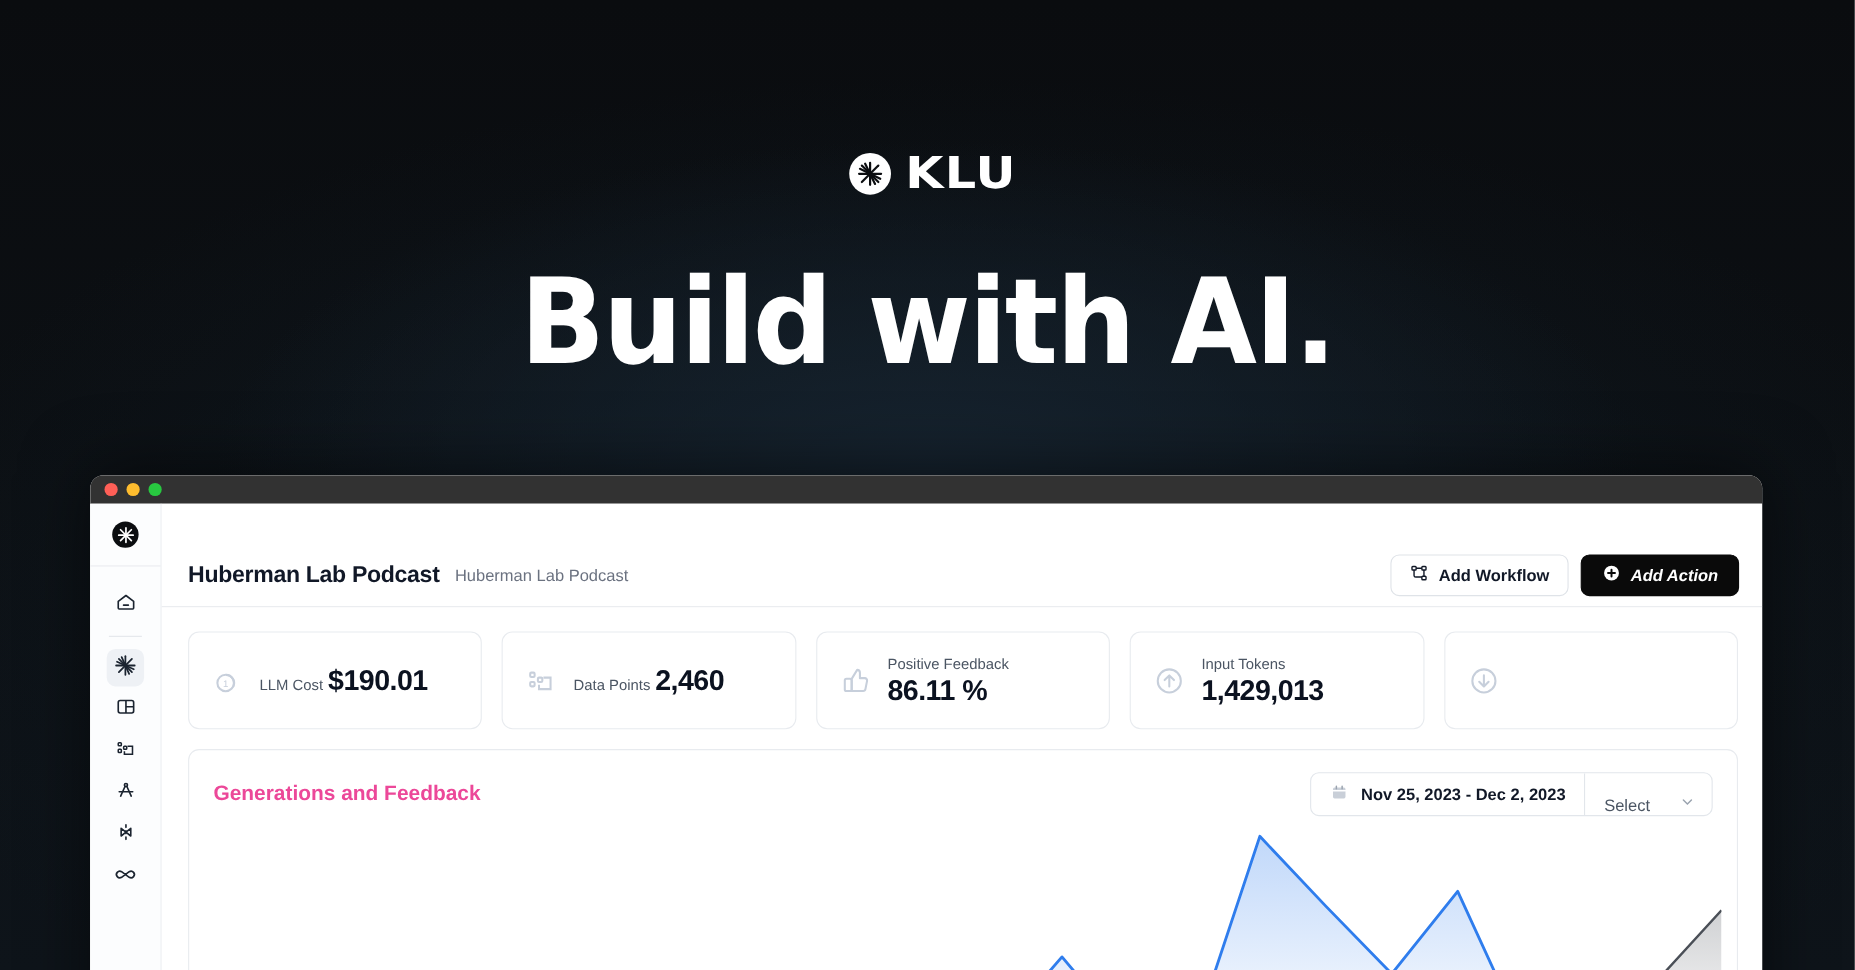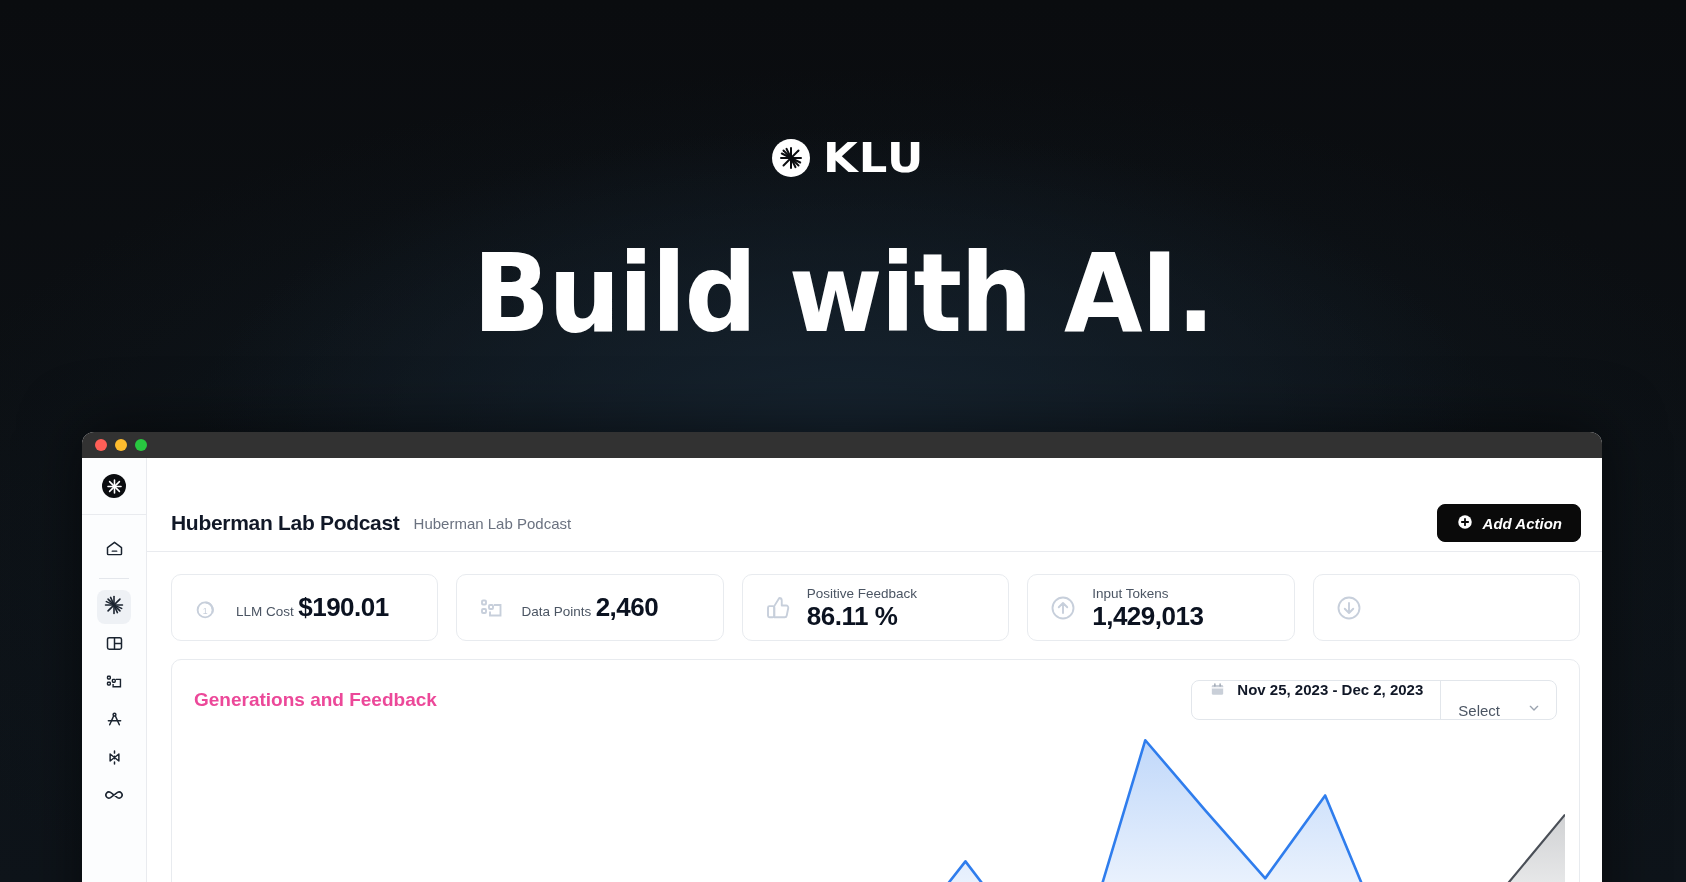--- a/index.html
+++ b/index.html
@@ -128,21 +128,21 @@
   .btn-dark { background: #0a0a0a; color: #fff; border: 1px solid #0a0a0a; padding: 0 18px; font-style: italic; }
 
   
   #metrics {
     display: flex; gap: 18px; padding: 22px 22px 0 24px; flex: none;
   }
   .metric-card {
     flex: 1; min-width: 0;
     border: 1px solid #e8ebef; border-radius: 10px;
     background: #fff;
-    height: 67px;
+    height: 89px;
     display: flex; align-items: center; gap: 14px;
     padding: 0 20px;
   }
   .metric-icon { color: #c7cfdb; flex: none; display: flex; }
   .metric-text { min-width: 0; }
   .metric-label { font-size: 13.5px; color: #4b5563; margin-bottom: 1px; white-space: nowrap; }
   .metric-value {
     font-size: 26px; font-weight: 700; color: #0b1220; letter-spacing: -0.5px;
     white-space: nowrap; line-height: 1.12;
   }
@@ -159,21 +159,21 @@
   #chart-toolbar {
     display: flex; align-items: center; padding: 20px 22px 0 22px; flex: none;
   }
   #chart-title { font-size: 19px; color: #ec4899; font-weight: 700; }
   #chart-controls {
     margin-left: auto; display: flex; align-items: stretch;
     border: 1px solid #e2e6eb; border-radius: 8px; overflow: hidden; background: #fff;
     height: 40px;
   }
   #date-range {
-    display: flex; gap: 11px; padding: 0 17px;
+    display: flex; align-items: center; gap: 11px; padding: 0 17px;
     font-size: 15px; font-weight: 600; color: #111827; white-space: nowrap;
   }
   #range-select {
     display: flex; align-items: flex-end; gap: 26px; padding: 0 14px 0 17px;
     border-left: 1px solid #e2e6eb; font-size: 15px; color: #4b5563; white-space: nowrap;
   }
 
   #chart-area { flex: 1; min-height: 0; position: relative; padding: 0 14px; }
   #chart-svg { width: 100%; height: 100%; display: block; }
 </style>
@@ -304,20 +304,31 @@
       </div>
     </div>
 
     <div id="main">
 
       <div id="app-header">
         <div id="header-title">Huberman Lab Podcast</div>
         <div id="header-subtitle">Huberman Lab Podcast</div>
 
         <div id="header-actions">
+          <button class="btn btn-outline">
+            <span>
+              <svg width="18" height="18" viewBox="0 0 24 24" fill="none" stroke="currentColor" stroke-width="1.7">
+                <rect x="3.5" y="4" width="5" height="4.2" rx="1"></rect>
+                <rect x="15.5" y="4" width="5" height="4.2" rx="1"></rect>
+                <rect x="15.5" y="15.8" width="5" height="4.2" rx="1"></rect>
+                <path d="M8.5 6.1h7M18 8.2v7.6M6 8.2v6.6a2 2 0 0 0 2 2h7.5"></path>
+              </svg>
+            </span>
+            <span>Add Workflow</span>
+          </button>
 
           <button class="btn btn-dark">
             <span>
               <svg width="18" height="18" viewBox="0 0 24 24" aria-hidden="true">
                 <circle cx="12" cy="12" r="9" fill="#ffffff"></circle>
                 <path d="M12 7.8v8.4M7.8 12h8.4" stroke="#0a0a0a" stroke-width="2.4" stroke-linecap="round"></path>
               </svg>
             </span>
             <span>Add Action</span>
           </button>

